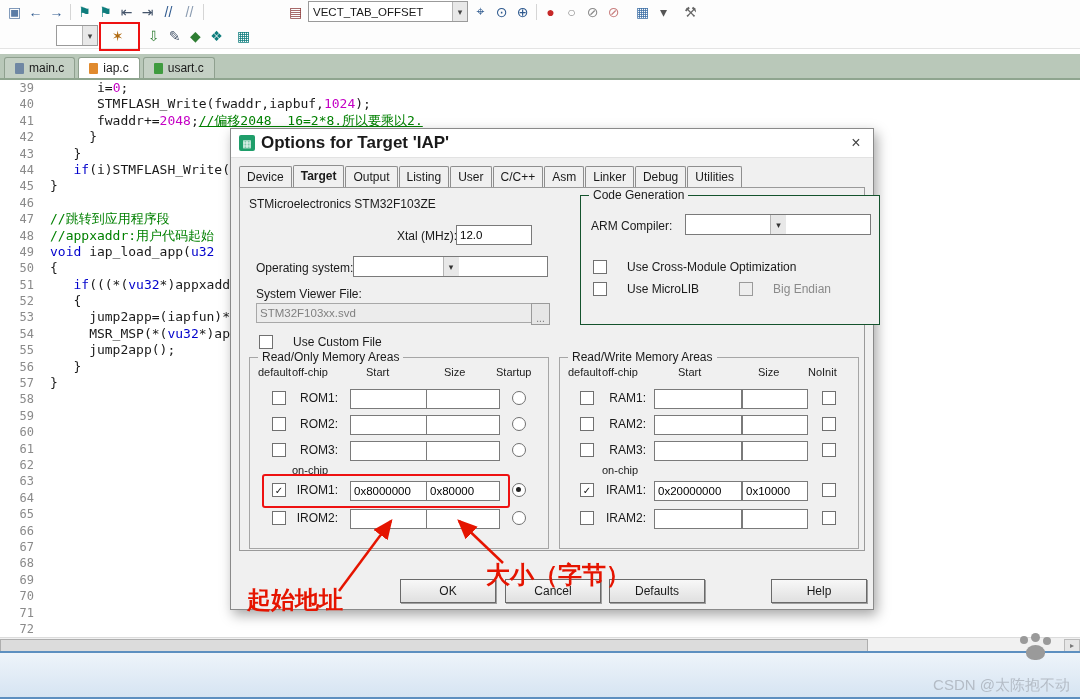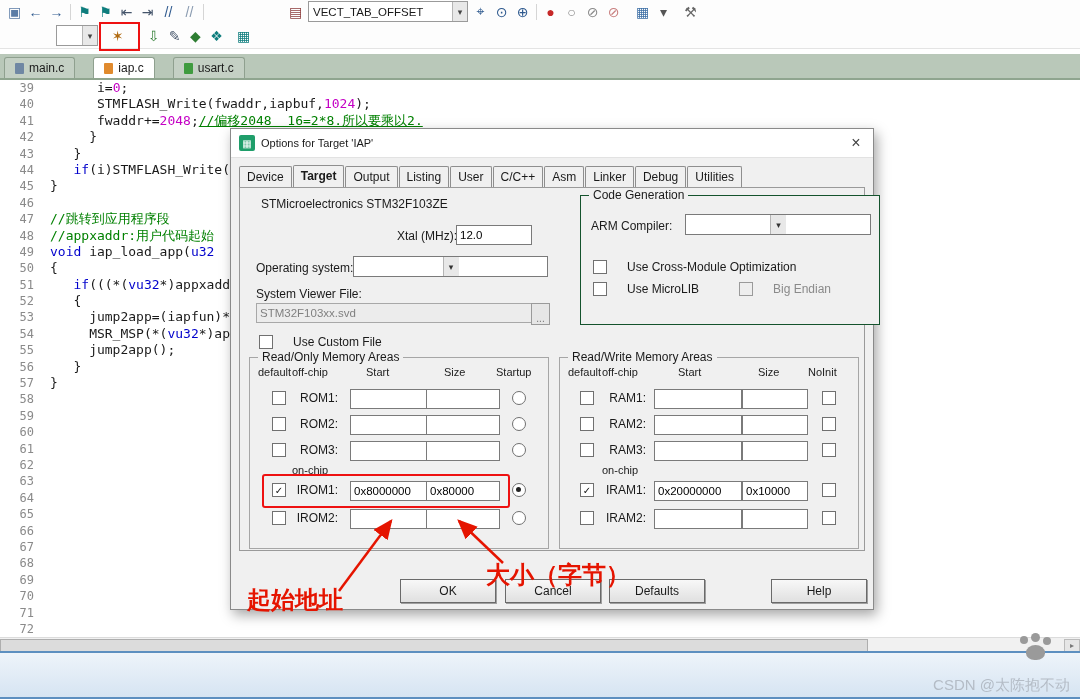--- a/index.html
+++ b/index.html
@@ -16,21 +16,21 @@
   .tgap{flex:none;height:1px;}
   .tcombo{height:19px;border:1px solid #9a9a9a;background:#fff;display:flex;align-items:center;flex:none;margin:0 2px;}
   .tcombo-v{flex:1;padding:0 4px;font-size:11.5px;white-space:nowrap;overflow:hidden;}
   .tcombo-a{width:14px;height:100%;background:#e8e8e8;border-left:1px solid #b5b5b5;display:flex;align-items:center;justify-content:center;font-size:9px;color:#444;}
   .redbox-toolbar{position:absolute;left:99px;top:22px;width:37px;height:25px;border:2px solid #ee1111;z-index:9;pointer-events:none;}
 
   
   #tabbar{position:absolute;top:54px;left:0;right:0;height:24px;background:#b9c8b9;
           border-bottom:2px solid #8fa58f;display:flex;align-items:flex-end;padding-left:4px;}
   .ftab{display:flex;align-items:center;gap:5px;padding:0 10px;height:20px;font-size:12px;
-        border:1px solid #8fa08f;border-bottom:none;border-radius:3px 3px 0 0;background:#c4d0c4;margin-right:18px;}
+        border:1px solid #8fa08f;border-bottom:none;border-radius:3px 3px 0 0;background:#c4d0c4;margin-right:3px;}
   .ftab.active{background:#fff;}
   .fico{width:9px;height:11px;border-radius:1px;flex:none;}
 
   
   #editor{position:absolute;top:80px;left:0;right:0;height:557px;background:#fff;overflow:hidden;}
   .code-line{display:flex;height:16.4px;line-height:16.4px;
              font-family:"DejaVu Sans Mono","Liberation Mono",monospace;font-size:13px;white-space:pre;}
   .lnum{width:34px;flex:none;text-align:right;padding-right:16px;color:#8a8a8a;font-size:12px;}
   .s-p{color:#1a1a1a}.s-k{color:#0000cc}.s-n{color:#c400c4}.s-c{color:#008000}
   .s-cu{color:#008000;text-decoration:underline;}
@@ -52,30 +52,30 @@
   .paw .t3{left:25px;top:4px;width:8px;height:8px;}
   .paw .pad{left:8px;top:12px;width:19px;height:15px;border-radius:50% 50% 45% 45%;}
   #csdn{position:absolute;top:676px;right:10px;font-size:15px;color:#b4bcc6;z-index:12;}
 
   
   #dialog{position:absolute;left:230px;top:128px;width:642px;height:480px;background:#f0f0f0;
           border:1px solid #8a8a8a;box-shadow:3px 5px 12px rgba(0,0,0,.35);z-index:5;}
   #dlg-title{position:absolute;top:0;left:0;right:0;height:28px;background:#fff;border-bottom:1px solid #e2e2e2;
              display:flex;align-items:center;padding:0 8px;gap:6px;}
   .dlg-ico{width:16px;height:16px;background:#1f9e6a;color:#fff;font-size:10px;display:flex;align-items:center;justify-content:center;border-radius:2px;flex:none;}
-  #dlg-title-text{flex:1;font-size:11px;}
+  #dlg-title-text{flex:1;font-size:17px;font-weight:bold;}
   #dlg-close{width:18px;text-align:center;font-size:16px;color:#444;cursor:default;}
   #dtabs{position:absolute;top:36px;left:8px;height:23px;display:flex;align-items:flex-end;}
   .dtab{font-size:12px;padding:3px 7px 4px;border:1px solid #8e8e8e;border-bottom:none;background:#f0f0f0;
         margin-right:1px;border-radius:2px 2px 0 0;}
   .dtab.act{font-weight:bold;position:relative;top:1px;padding-bottom:6px;}
   #dlg-content{position:absolute;top:58px;left:8px;width:624px;height:362px;border:1px solid #9a9a9a;background:#f0f0f0;}
 
   .ctl{position:absolute;font-size:12px;}
-  #device-label{left:30px;top:68px;}
+  #device-label{left:18px;top:68px;}
   #xtal-label{left:166px;top:100px;}
   #xtal-input{position:absolute;left:225px;top:96px;width:68px;}
   input.win{height:18px;border:1px solid #7a7a7a;background:#fff;font-size:11.5px;padding:0 3px;
             font-family:"Liberation Sans",sans-serif;box-sizing:content-box;}
   .combo{position:absolute;height:19px;border:1px solid #7a7a7a;background:#fff;display:flex;align-items:center;flex-direction:column;}
   .combo .cval{flex:1;padding:0 4px;font-size:11.5px;white-space:nowrap;overflow:hidden;}
   .combo .carr{width:15px;height:100%;background:#e8e8e8;border-left:1px solid #b5b5b5;display:flex;align-items:center;justify-content:center;font-size:9px;color:#333;flex:none;}
 
   .group{position:absolute;border:1px solid #14532d;background:#f0f0f0;margin-left:21px;}
   .gtitle{position:absolute;top:-8px;left:8px;background:#f0f0f0;padding:0 4px;font-size:12px;white-space:nowrap;}

